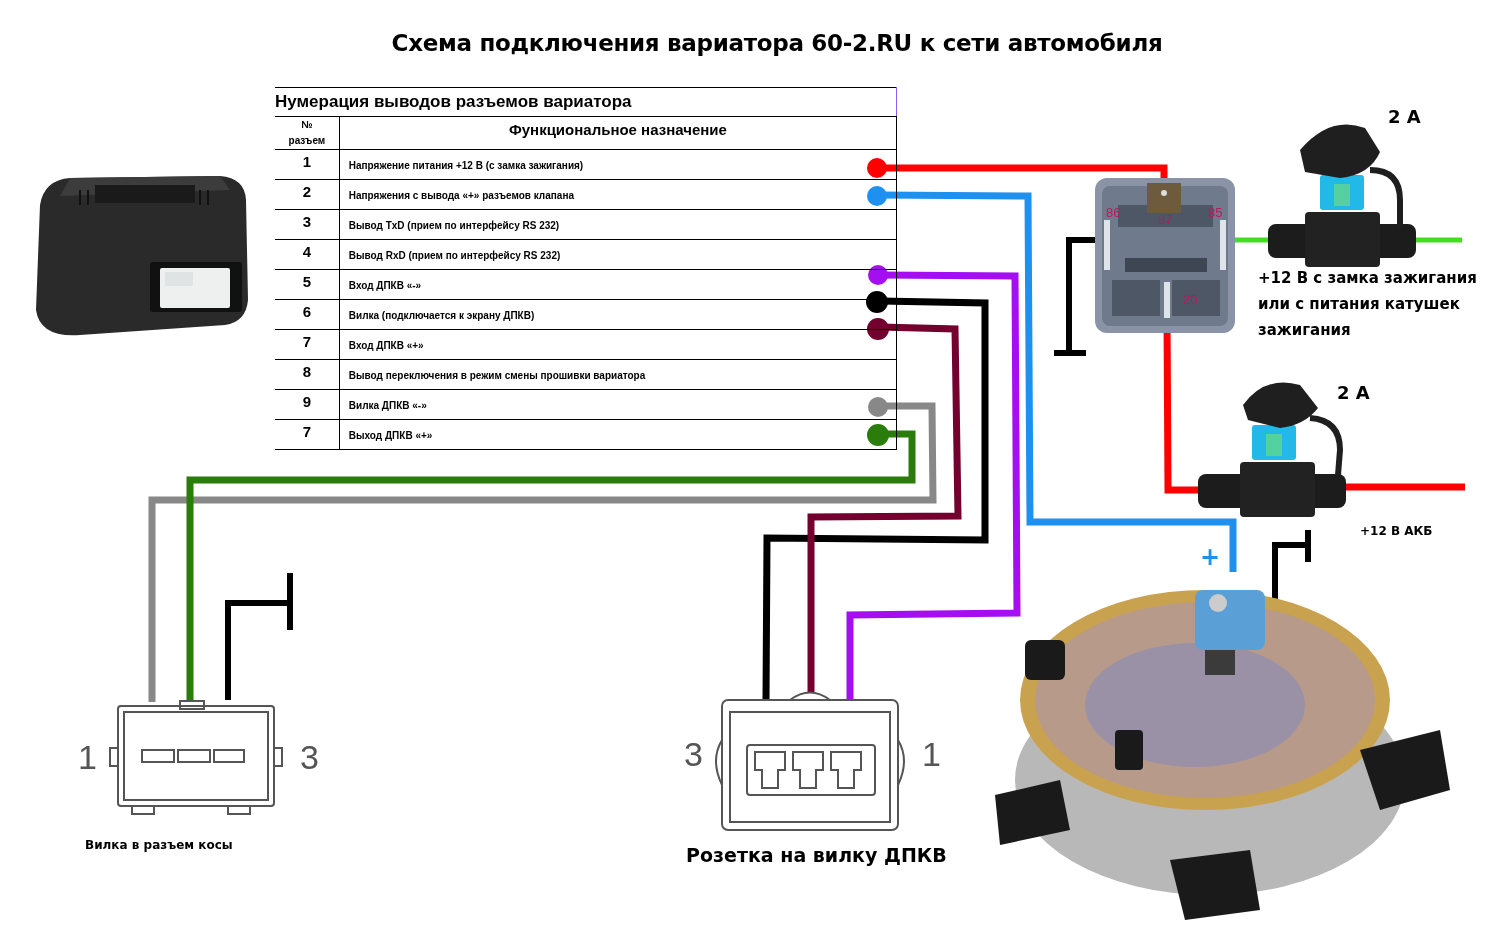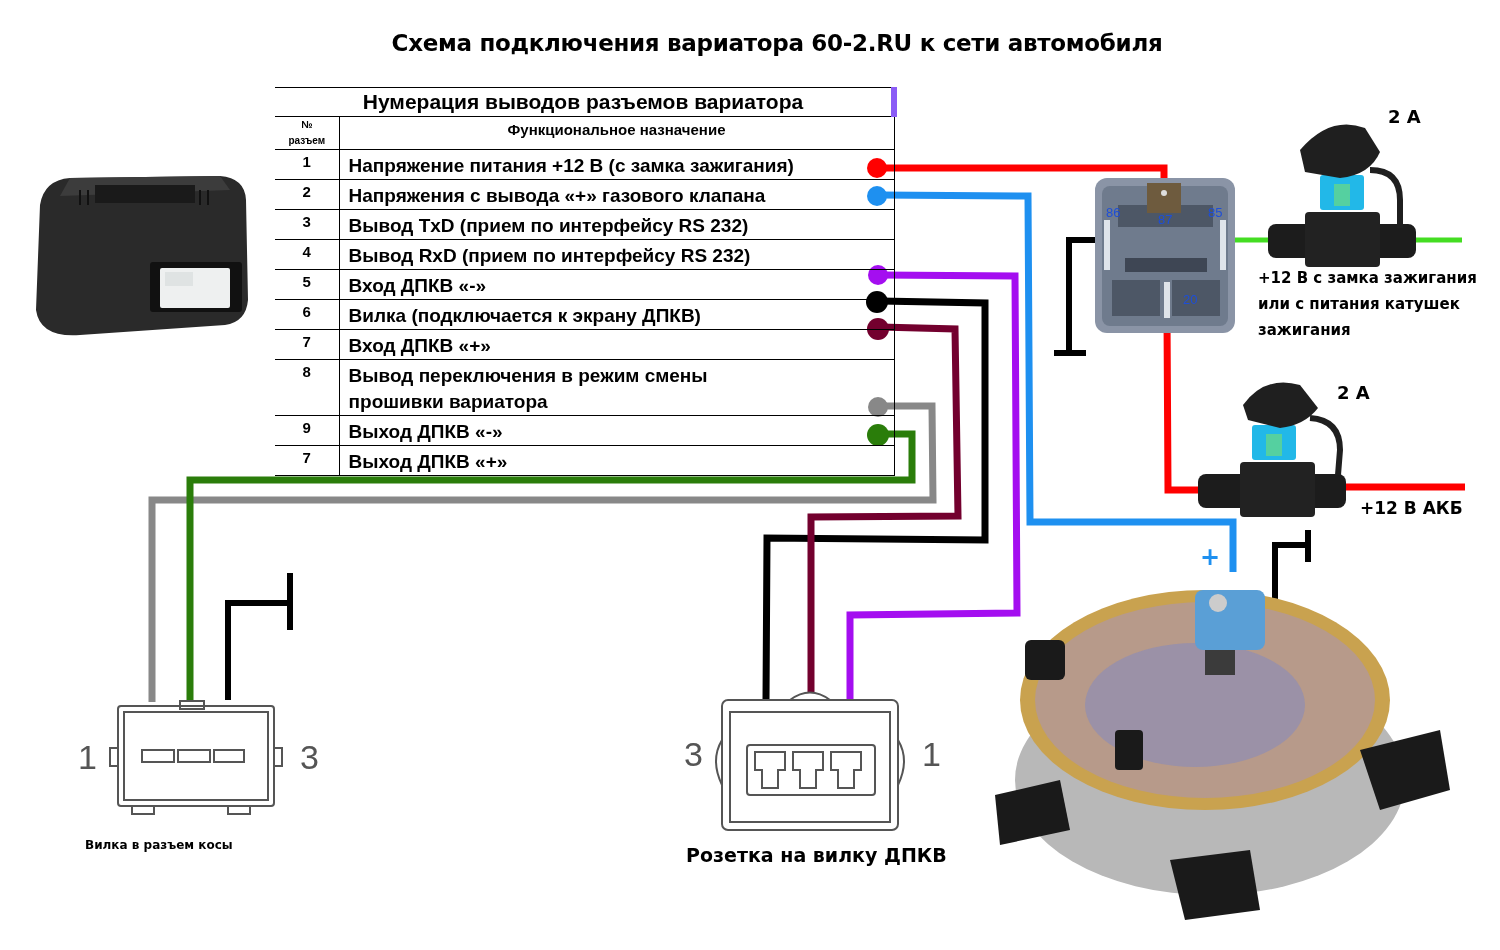--- a/index.html
+++ b/index.html
@@ -1,28 +1,28 @@
 <!DOCTYPE html>
 <html><head>
 <meta charset="utf-8">
 <style>
   html, body { margin:0; padding:0; background:#ffffff; }
   body { width:1500px; height:950px; position:relative; overflow:hidden; font-family:"Liberation Sans", sans-serif; color:#000; }
   .title { position:absolute; left:0; top:30px; width:1554px; text-align:center; font-family:"DejaVu Sans", sans-serif; font-weight:bold; font-size:23px; letter-spacing:-0.3px; }
   svg.wires { position:absolute; left:0; top:0; width:1500px; height:950px; }
   .pin-table { position:absolute; left:275px; top:87px; width:622px; border-collapse:collapse; font-family:"Liberation Sans", sans-serif; }
   .pin-table td, .pin-table th { border-bottom:1px solid #000; padding:0; }
-  .pin-table .cap { font-size:21px; font-weight:bold; text-align:center; height:28px; border-top:1px solid #000; border-right:6px solid #8b5cf6; }
+  .pin-table .cap { font-size:17px; font-weight:bold; text-align:left; height:28px; border-top:1px solid #000; border-right:1px solid #8b5cf6; }
   .pin-table .hnum { width:64px; font-size:10px; font-weight:bold; text-align:center; line-height:16px; border-right:1px solid #000; }
   .pin-table .hfunc { font-size:15px; font-weight:bold; text-align:center; vertical-align:top; padding-top:4px; border-right:1px solid #000;margin-top:17px; }
   .pin-table .num { width:64px; font-weight:bold; font-size:15px; text-align:center; border-right:1px solid #000; vertical-align:top; padding-top:3px; }
-  .pin-table .func { font-weight:bold; font-size:19px; padding-left:9px; border-right:1px solid #000; vertical-align:top; padding-top:3px; line-height:26px; }
+  .pin-table .func { font-weight:bold; font-size:10px; padding-left:9px; border-right:1px solid #000; vertical-align:top; padding-top:3px; line-height:26px; }
   .pin-table tr.row td { height:26px; }
   .lbl { position:absolute; font-family:"DejaVu Sans", sans-serif; font-weight:bold; }
-  .relay-pin { position:absolute; font-family:"Liberation Sans", sans-serif; font-size:13px; color:#1d4ed8; }
+  .relay-pin { position:absolute; font-family:"Liberation Sans", sans-serif; font-size:13px; color:#be185d; }
 </style>
 </head>
 <body>
 
 <div class="title">Схема подключения вариатора 60-2.RU к сети автомобиля</div>
 
 <svg class="wires" viewBox="0 0 1500 950">
 
   <g>
     <path d="M40 205 Q44 180 70 178 L220 176 Q245 178 246 200 L248 300 Q246 322 225 325 L80 335 Q40 338 36 310 Z" fill="#2a2a2a"></path>
@@ -155,21 +155,21 @@
       <div>разъем</div>
     </td>
     <td class="hfunc">Функциональное  назначение</td>
   </tr>
   <tr class="row">
         <td class="num">1</td>
         <td class="func">Напряжение  питания +12 В (с замка зажигания)</td>
       </tr>
   <tr class="row">
         <td class="num">2</td>
-        <td class="func">Напряжения  с вывода «+» газового клапана</td>
+        <td class="func">Напряжения  с вывода «+» разъемов клапана</td>
       </tr>
   <tr class="row">
         <td class="num">3</td>
         <td class="func">Вывод TxD (прием по интерфейсу RS 232)</td>
       </tr>
   <tr class="row">
         <td class="num">4</td>
         <td class="func">Вывод RxD (прием по интерфейсу RS 232)</td>
       </tr>
   <tr class="row">
@@ -183,42 +183,42 @@
   <tr class="row">
         <td class="num">7</td>
         <td class="func">Вход ДПКВ «+»</td>
       </tr>
   <tr class="row">
         <td class="num">8</td>
         <td class="func" style="width:460px;padding-right:90px">Вывод переключения  в режим смены прошивки вариатора</td>
       </tr>
   <tr class="row">
         <td class="num">9</td>
-        <td class="func">Выход ДПКВ «-»</td>
+        <td class="func">Вилка ДПКВ «-»</td>
       </tr>
   <tr class="row">
         <td class="num">7</td>
         <td class="func">Выход ДПКВ «+»</td>
       </tr>
 </tbody>
   </table>
 
 <div class="relay-pin" style="left:1106px;top:205px">86</div>
 <div class="relay-pin" style="left:1158px;top:212px">87</div>
 <div class="relay-pin" style="left:1208px;top:205px">85</div>
 <div class="relay-pin" style="left:1183px;top:292px">20</div>
 
 <div class="lbl" style="left:1388px;top:106px;font-size:18px">2 А</div>
 <div class="lbl" style="left:1258px;top:265px;font-size:15px;line-height:26px">
   <div>+12 В с замка зажигания</div>
   <div>или с питания катушек</div>
   <div>зажигания</div>
 </div>
 <div class="lbl" style="left:1337px;top:382px;font-size:18px">2 А</div>
-<div class="lbl" style="left:1360px;top:498px;font-size:17px">+12 В АКБ</div>
+<div class="lbl" style="left:1360px;top:524px;font-size:12px">+12 В АКБ</div>
 
 <div class="lbl" style="left:1200px;top:543px;font-size:24px;color:#1e90f0">+</div>
 
 <div class="lbl" style="left:78px;top:738px;font-size:34px;font-weight:normal;color:#555;font-family:'Liberation Sans',sans-serif">1</div>
 <div class="lbl" style="left:300px;top:738px;font-size:34px;font-weight:normal;color:#555;font-family:'Liberation Sans',sans-serif">3</div>
 <div class="lbl" style="left:85px;top:838px;font-size:12px">Вилка в разъем косы</div>
 
 <div class="lbl" style="left:684px;top:735px;font-size:34px;font-weight:normal;color:#555;font-family:'Liberation Sans',sans-serif">3</div>
 <div class="lbl" style="left:922px;top:735px;font-size:34px;font-weight:normal;color:#555;font-family:'Liberation Sans',sans-serif">1</div>
 <div class="lbl" style="left:686px;top:844px;font-size:19px">Розетка на вилку ДПКВ</div>

